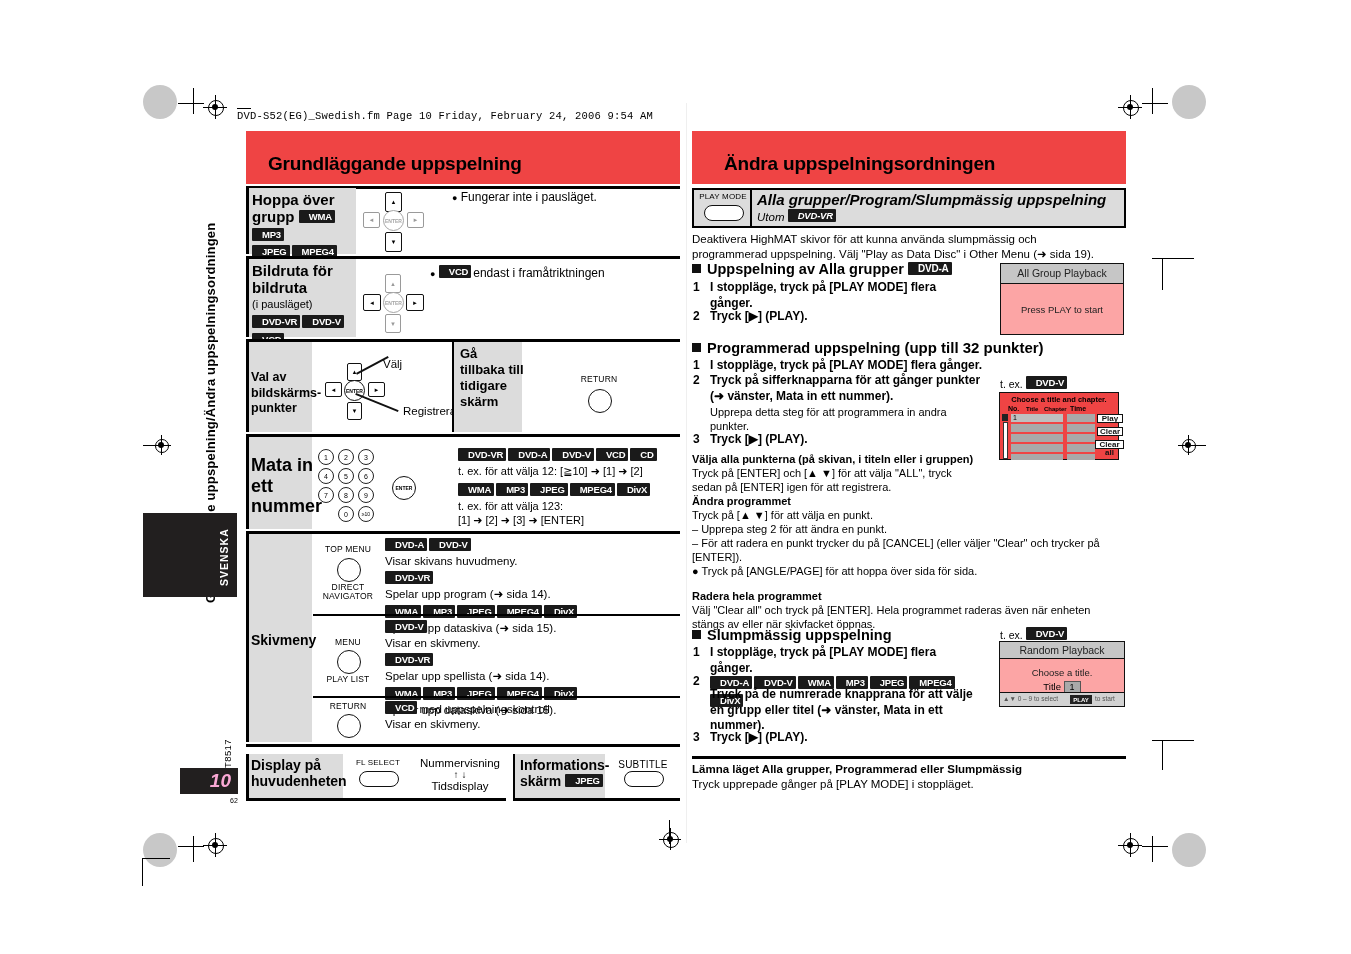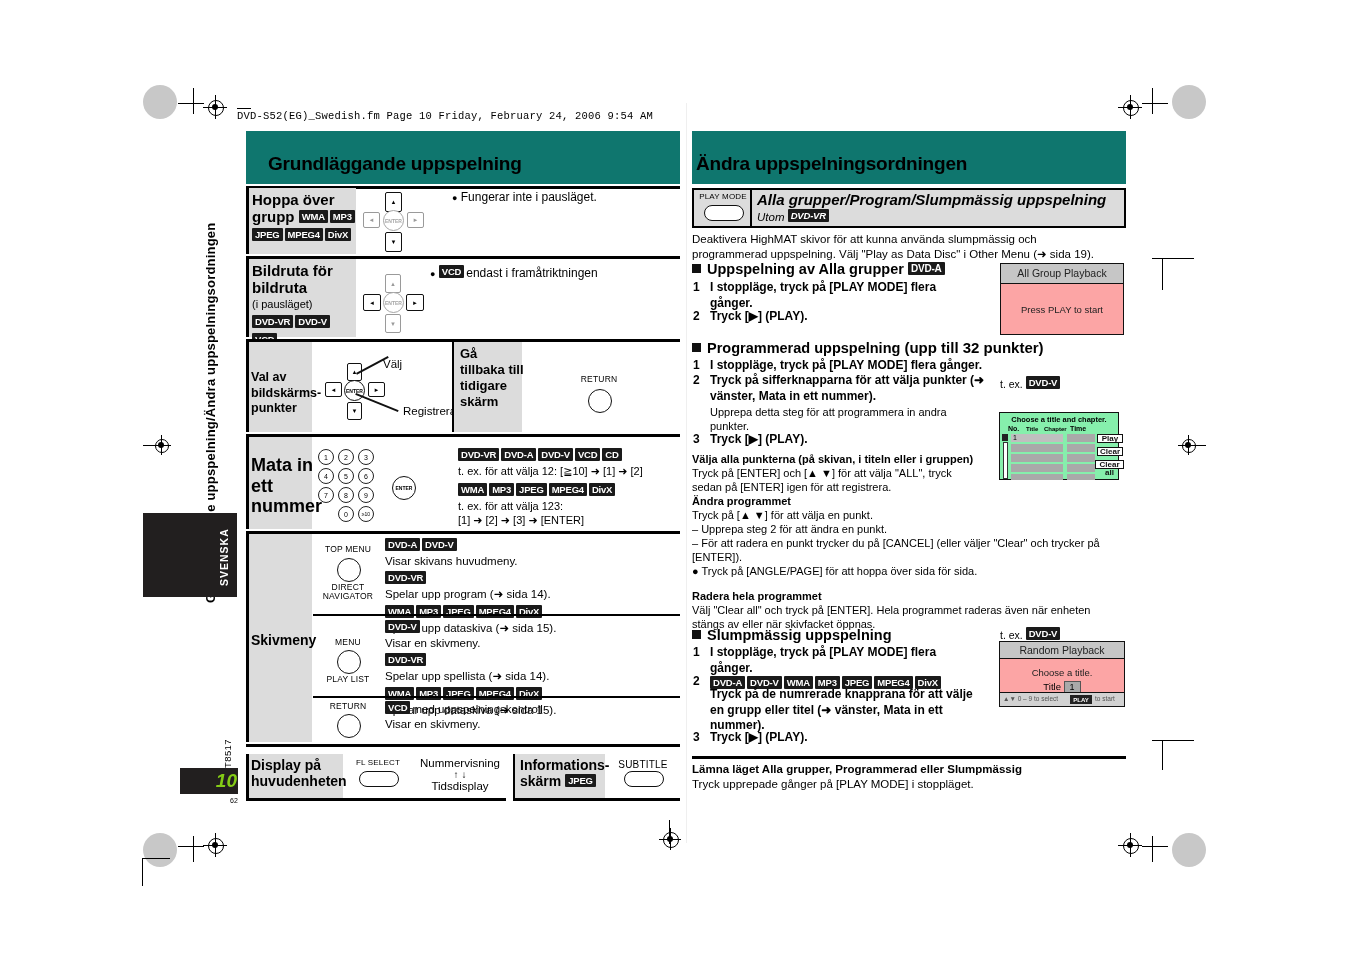--- a/index.html
+++ b/index.html
@@ -16,47 +16,47 @@
   .reg-circle{position:absolute;border:1.5px solid #000;border-radius:50%;}
   .reg-dot{position:absolute;border-radius:50%;background:#000;}
   .cropline{position:absolute;background:#000;}
 
   
   .vtext{position:absolute;writing-mode:vertical-rl;transform:rotate(180deg);
          font-weight:bold;letter-spacing:.2px;white-space:nowrap;}
   .svenska-box{position:absolute;background:#221f1f;}
   .svenska-txt{position:absolute;writing-mode:vertical-rl;transform:rotate(180deg);
         color:#fff;font-weight:bold;font-size:10.5px;letter-spacing:1px;}
-  .pagebox{position:absolute;background:#221f1f;color:#84cc16;font-style:italic;
+  .pagebox{position:absolute;background:#221f1f;color:#f9a8d4;font-style:italic;
         font-weight:bold;display:flex;align-items:center;justify-content:flex-end;
-        padding-right:1px;box-sizing:border-box;font-size:19px;}
+        padding-right:7px;box-sizing:border-box;font-size:19px;}
   .rqt{position:absolute;writing-mode:vertical-rl;transform:rotate(180deg);
         font-size:9.5px;letter-spacing:.4px;}
   .tiny62{position:absolute;font-size:7px;}
 
   
   .fileline{position:absolute;font-family:"Liberation Mono",monospace;font-size:10.5px;
         letter-spacing:.2px;white-space:nowrap;}
 
   
-  .banner{position:absolute;background:#0f766e;}
+  .banner{position:absolute;background:#ef4444;}
   .banner h1{margin:0;position:absolute;font-size:19px;font-weight:bold;
         letter-spacing:-.2px;white-space:nowrap;}
   .lbl{position:absolute;background:#dcdcdc;box-sizing:border-box;}
   .hrule{position:absolute;background:#000;}
   .vrule{position:absolute;background:#000;}
 
   .bt{font-weight:bold;}
   .t14b{font-size:15px;font-weight:bold;line-height:1.15;}
   .t12{font-size:12px;line-height:1.25;}
   .t11{font-size:11px;line-height:1.25;}
 
   
   .tag{display:inline-block;background:#1a1a1a;color:#fff;font-weight:bold;
-       font-size:9.5px;line-height:11px;padding:1px 3px 1px 3px;border-radius:1px;
+       font-size:9.5px;line-height:11px;padding:1px 3px 1px 10px;border-radius:1px;
        vertical-align:2px;letter-spacing:-.2px;margin-right:2px;}
 
   
   .keybox{position:absolute;border:1.4px solid #111;border-radius:2px;background:#fff;
       display:flex;align-items:center;justify-content:center;font-size:6px;}
   .keybox.faint{border-color:#9a9a9a;color:#9a9a9a;}
   .keyround{position:absolute;border:1.4px solid #111;border-radius:50%;background:#fff;
       display:flex;align-items:center;justify-content:center;font-size:5px;font-weight:bold;}
   .keyround.faint{border-color:#a5a5a5;color:#a5a5a5;}
   .numkey{position:absolute;border:1.2px solid #222;border-radius:50%;background:#fff;
@@ -332,21 +332,21 @@
     <div class="t14b" style="font-size:14px;">
       <span>Informations-skärm</span>
       <span class="tag">JPEG</span>
     </div>
   </div>
   <div class="klabel" style="left:616px;top:759px;width:54px;font-size:10px;">SUBTITLE</div>
   <div class="pill" style="left:624px;top:771px;width:38px;height:14px;"></div>
   <div class="hrule" style="left:513px;top:798px;width:167px;height:2.5px;"></div>
 
   <div class="banner" style="left:692px;top:131px;width:434px;height:53px;">
-    <h1 style="left:4px;top:22px;">Ändra uppspelningsordningen</h1>
+    <h1 style="left:32px;top:22px;">Ändra uppspelningsordningen</h1>
   </div>
 
   <div class="playmodebox" style="left:692px;top:188px;width:434px;height:40px;background:#dcdcdc;"></div>
   <div class="klabel" style="left:697px;top:193px;width:52px;font-size:8px;">PLAY MODE</div>
   <div class="pill" style="left:704px;top:205px;width:38px;height:14px;"></div>
   <div class="vrule" style="left:750px;top:190px;width:2px;height:36px;"></div>
   <div style="position:absolute;left:757px;top:191px;width:360px;font-style:italic;">
     <div style="font-size:15px;font-weight:bold;">Alla grupper/Program/Slumpmässig uppspelning</div>
     <div style="font-size:11.5px;margin-top:1px;">
       <span>Utom</span>
@@ -370,31 +370,31 @@
     <div class="osd-body" style="top:40px;">Press PLAY to start</div>
   </div>
 
   <div class="head2" style="left:692px;top:339px;">
     <span class="sq"></span><span>Programmerad uppspelning</span>
     <span style="font-size:15px;font-weight:bold;">(upp till 32 punkter)</span>
   </div>
   <div class="stepn" style="left:693px;top:358px;">1</div>
   <div class="step" style="left:710px;top:358px;width:300px;">I stoppläge, tryck på [PLAY MODE] flera gånger.</div>
   <div class="stepn" style="left:693px;top:373px;">2</div>
-  <div class="step" style="left:710px;top:373px;width:278px;">Tryck på sifferknapparna för att välja punkter (➜ vänster, Mata in ett nummer).</div>
+  <div class="step" style="left:710px;top:373px;width:278px;">Tryck på sifferknapparna för att gånger punkter (➜ vänster, Mata in ett nummer).</div>
   <div class="sub" style="left:710px;top:405px;width:268px;">Upprepa detta steg för att programmera in andra punkter.</div>
   <div class="stepn" style="left:693px;top:432px;">3</div>
   <div class="step" style="left:710px;top:432px;width:268px;">Tryck [▶] (PLAY).</div>
 
   <div class="texsmall" style="left:1000px;top:376px;">
     <span>t. ex.</span>
     <span class="tag">DVD-V</span>
   </div>
 
-  <div class="osd" style="left:999px;top:412px;width:120px;height:68px;background:#86efac;">
+  <div class="osd" style="left:999px;top:392px;width:120px;height:68px;background:#ef4444;">
     <div style="position:absolute;left:0;right:0;top:2px;text-align:center;font-size:7.5px;font-weight:bold;">Choose a title and chapter.</div>
     <div style="position:absolute;left:8px;top:12px;font-size:7px;font-weight:bold;">No.</div>
     <div style="position:absolute;left:26px;top:13px;font-size:6px;font-weight:bold;">Title</div>
     <div style="position:absolute;left:44px;top:13px;font-size:6px;font-weight:bold;">Chapter</div>
     <div style="position:absolute;left:70px;top:12px;font-size:7px;font-weight:bold;">Time</div>
     <div class="blk" style="left:2px;top:21px;width:6px;height:7px;"></div>
     <div class="gcell" style="left:3px;top:29px;width:5px;height:37px;background:#fff;border:1px solid #333;box-sizing:border-box;"></div>
     <div class="gcell lt" style="left:11px;top:21px;width:52px;height:8px;"></div>
     <div style="position:absolute;left:13px;top:21px;font-size:7px;">1</div>
     <div class="gcell" style="left:11px;top:31px;width:52px;height:8px;"></div>

